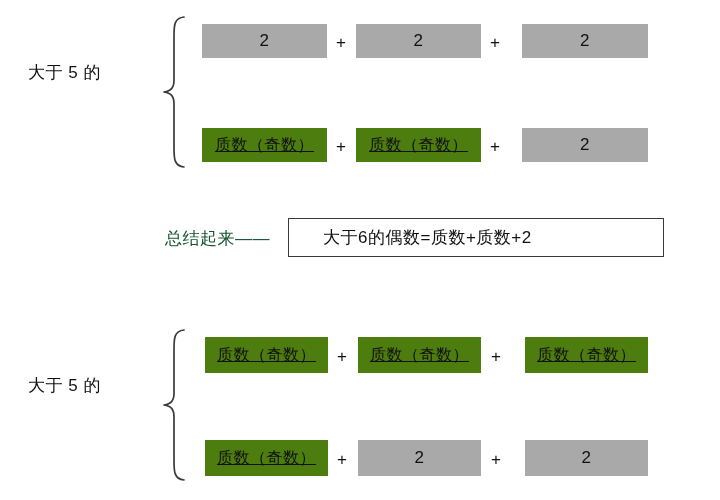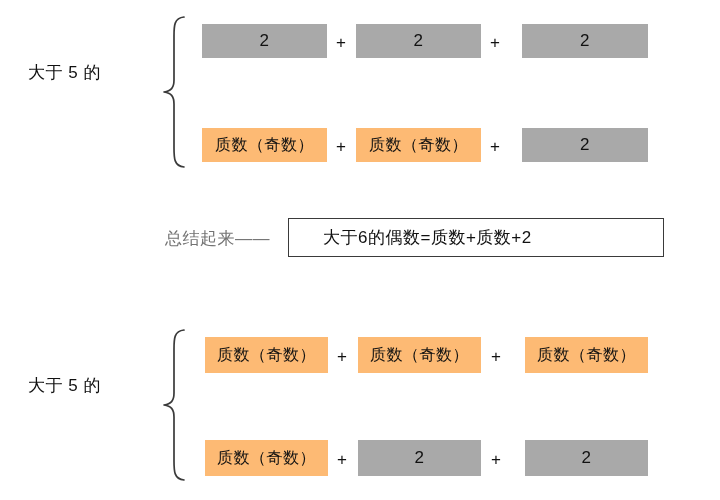--- a/index.html
+++ b/index.html
@@ -48,37 +48,37 @@
     box-sizing: border-box;
     display: flex;
     align-items: center;
     justify-content: center;
     font-size: 16px;
     letter-spacing: 0.5px;
     color: #111111;
     white-space: nowrap;
   }
   .term.dark  { background: #a9a9a9; }
-  .term.light { background: #fdba74; }
+  .term.light { background: #4d7c0f; text-decoration: underline; }
   .term.num   { font-size: 17px; }
 
   .plus {
     position: absolute;
     font-size: 17px;
     color: #111111;
     text-align: center;
     line-height: 1;
   }
 
   
   .summary-label {
     position: absolute;
     font-size: 17px;
     letter-spacing: 0.5px;
-    color: #737373;
+    color: #14532d;
     white-space: nowrap;
   }
   .summary-box {
     position: absolute;
     box-sizing: border-box;
     border: 1.5px solid #3a3a3a;
     background: #ffffff;
     display: flex;
     align-items: center;
     font-size: 17px;

